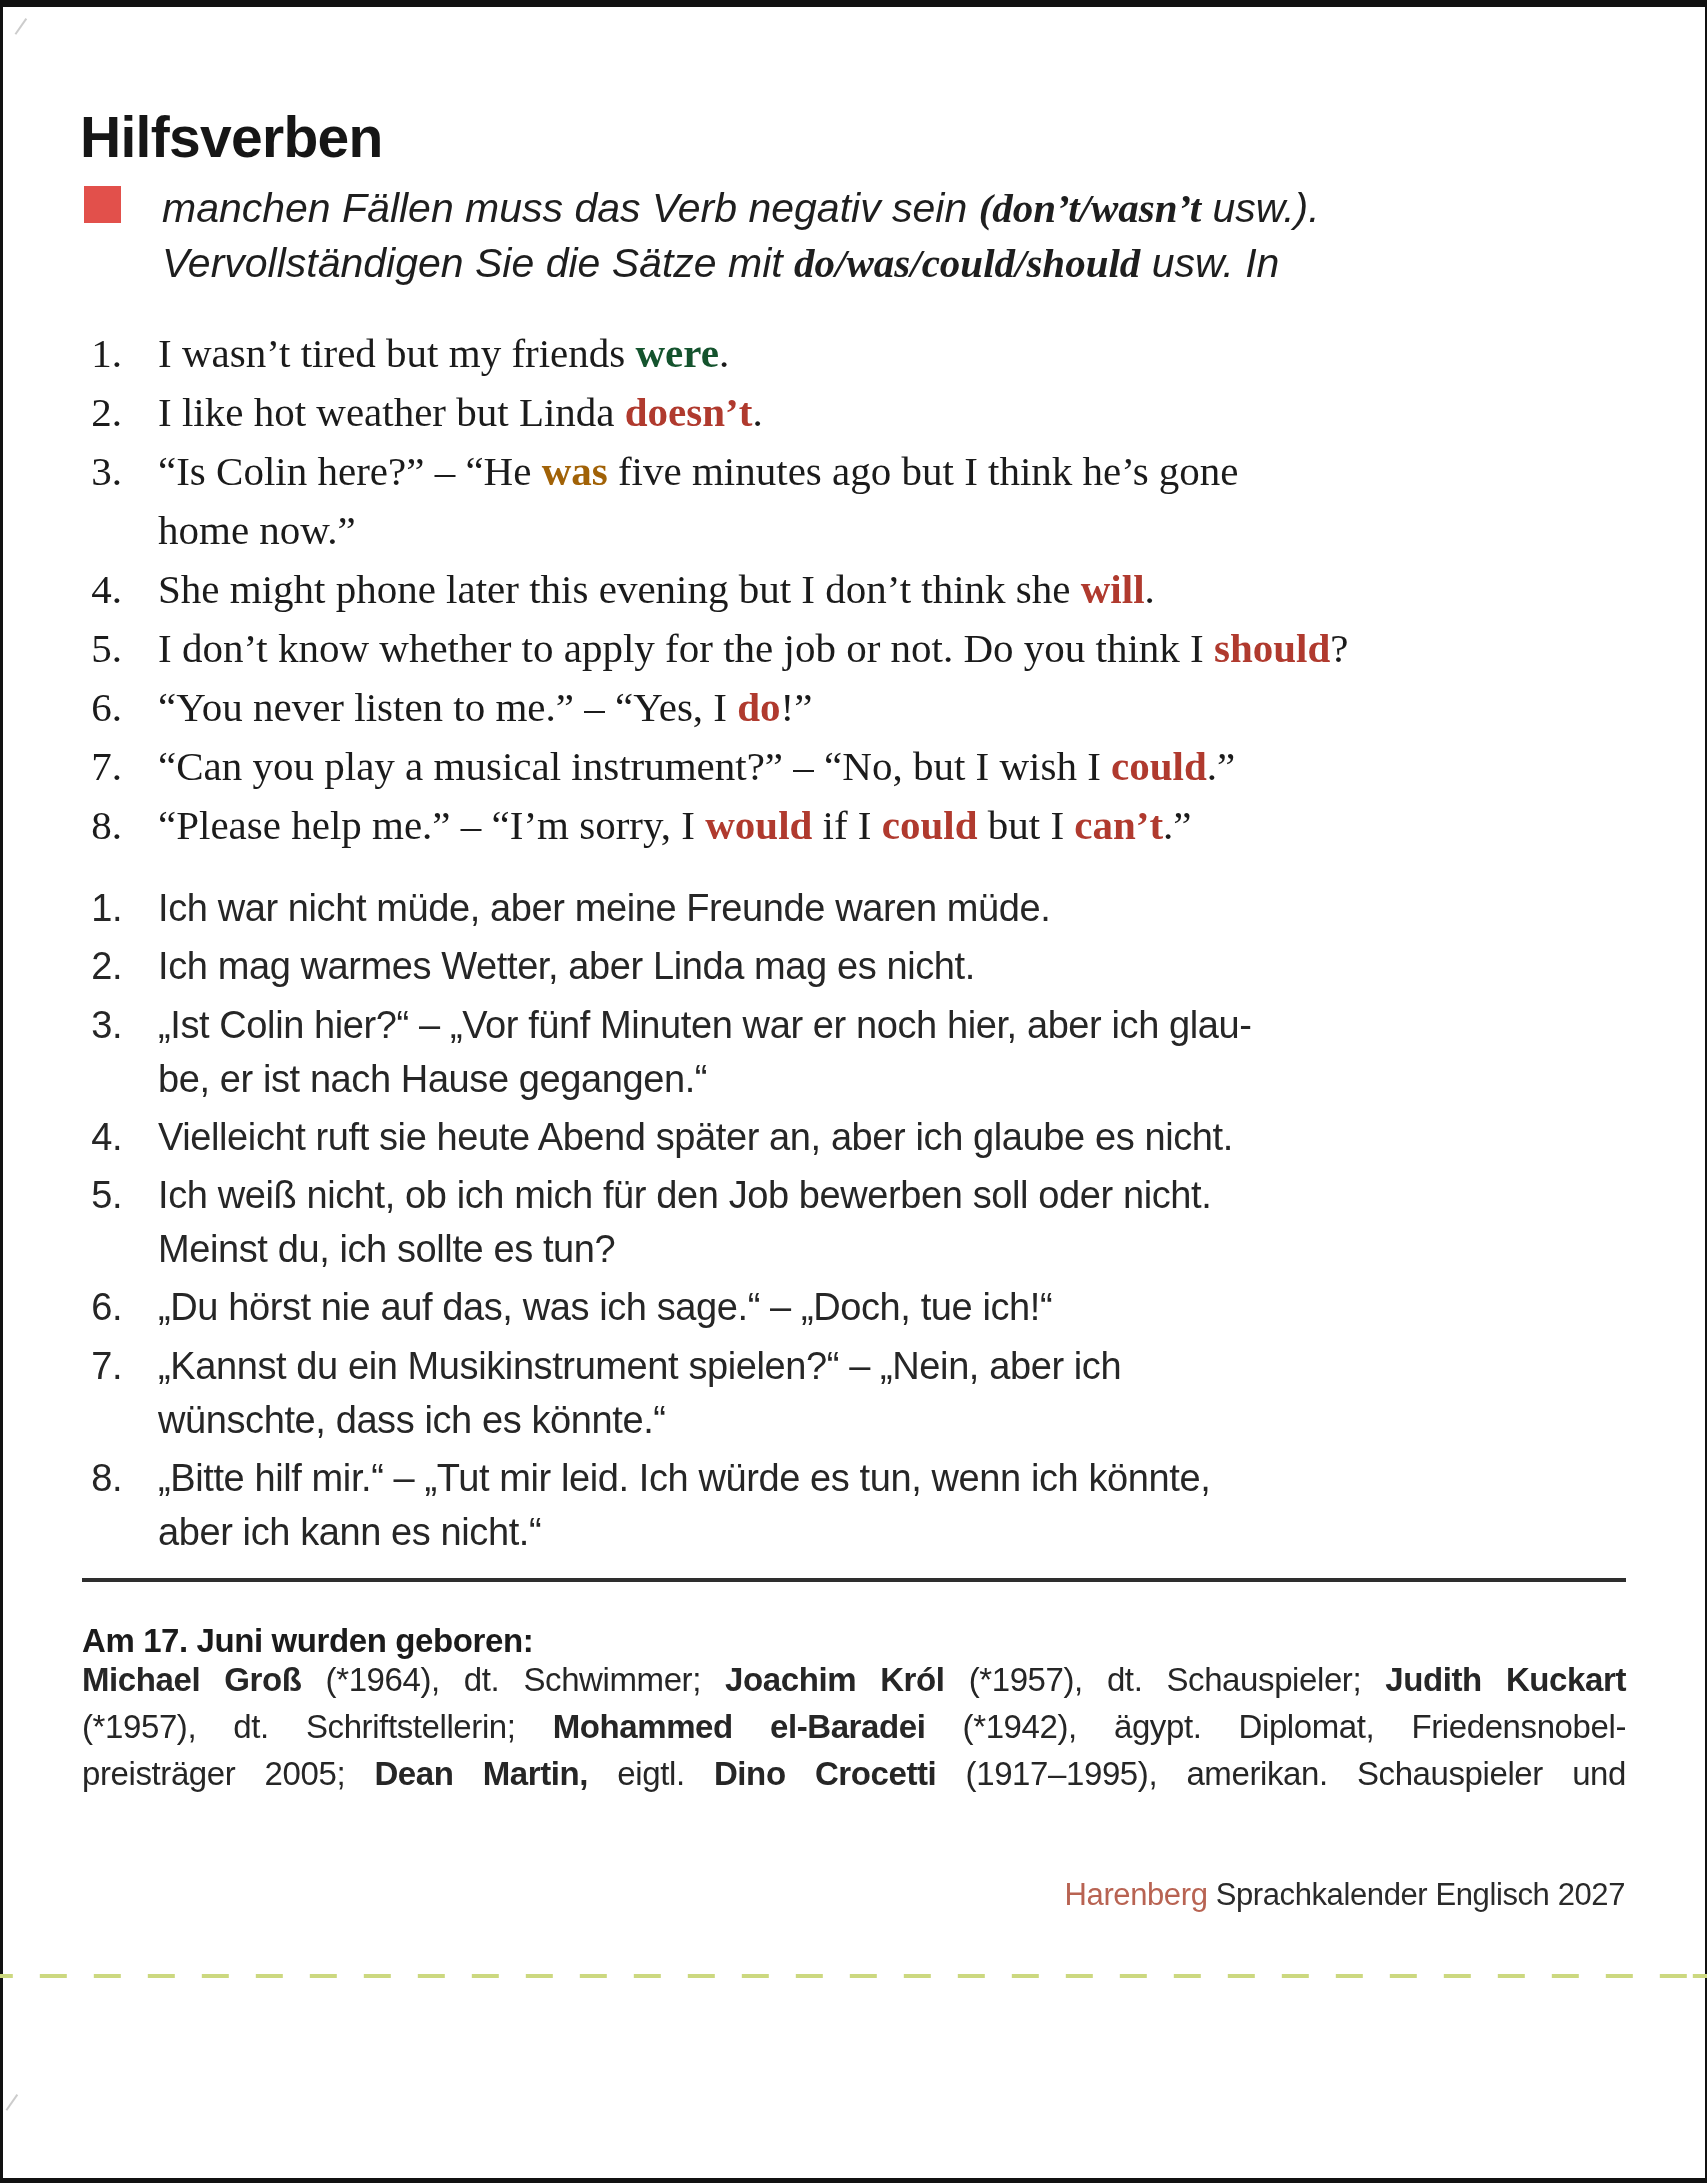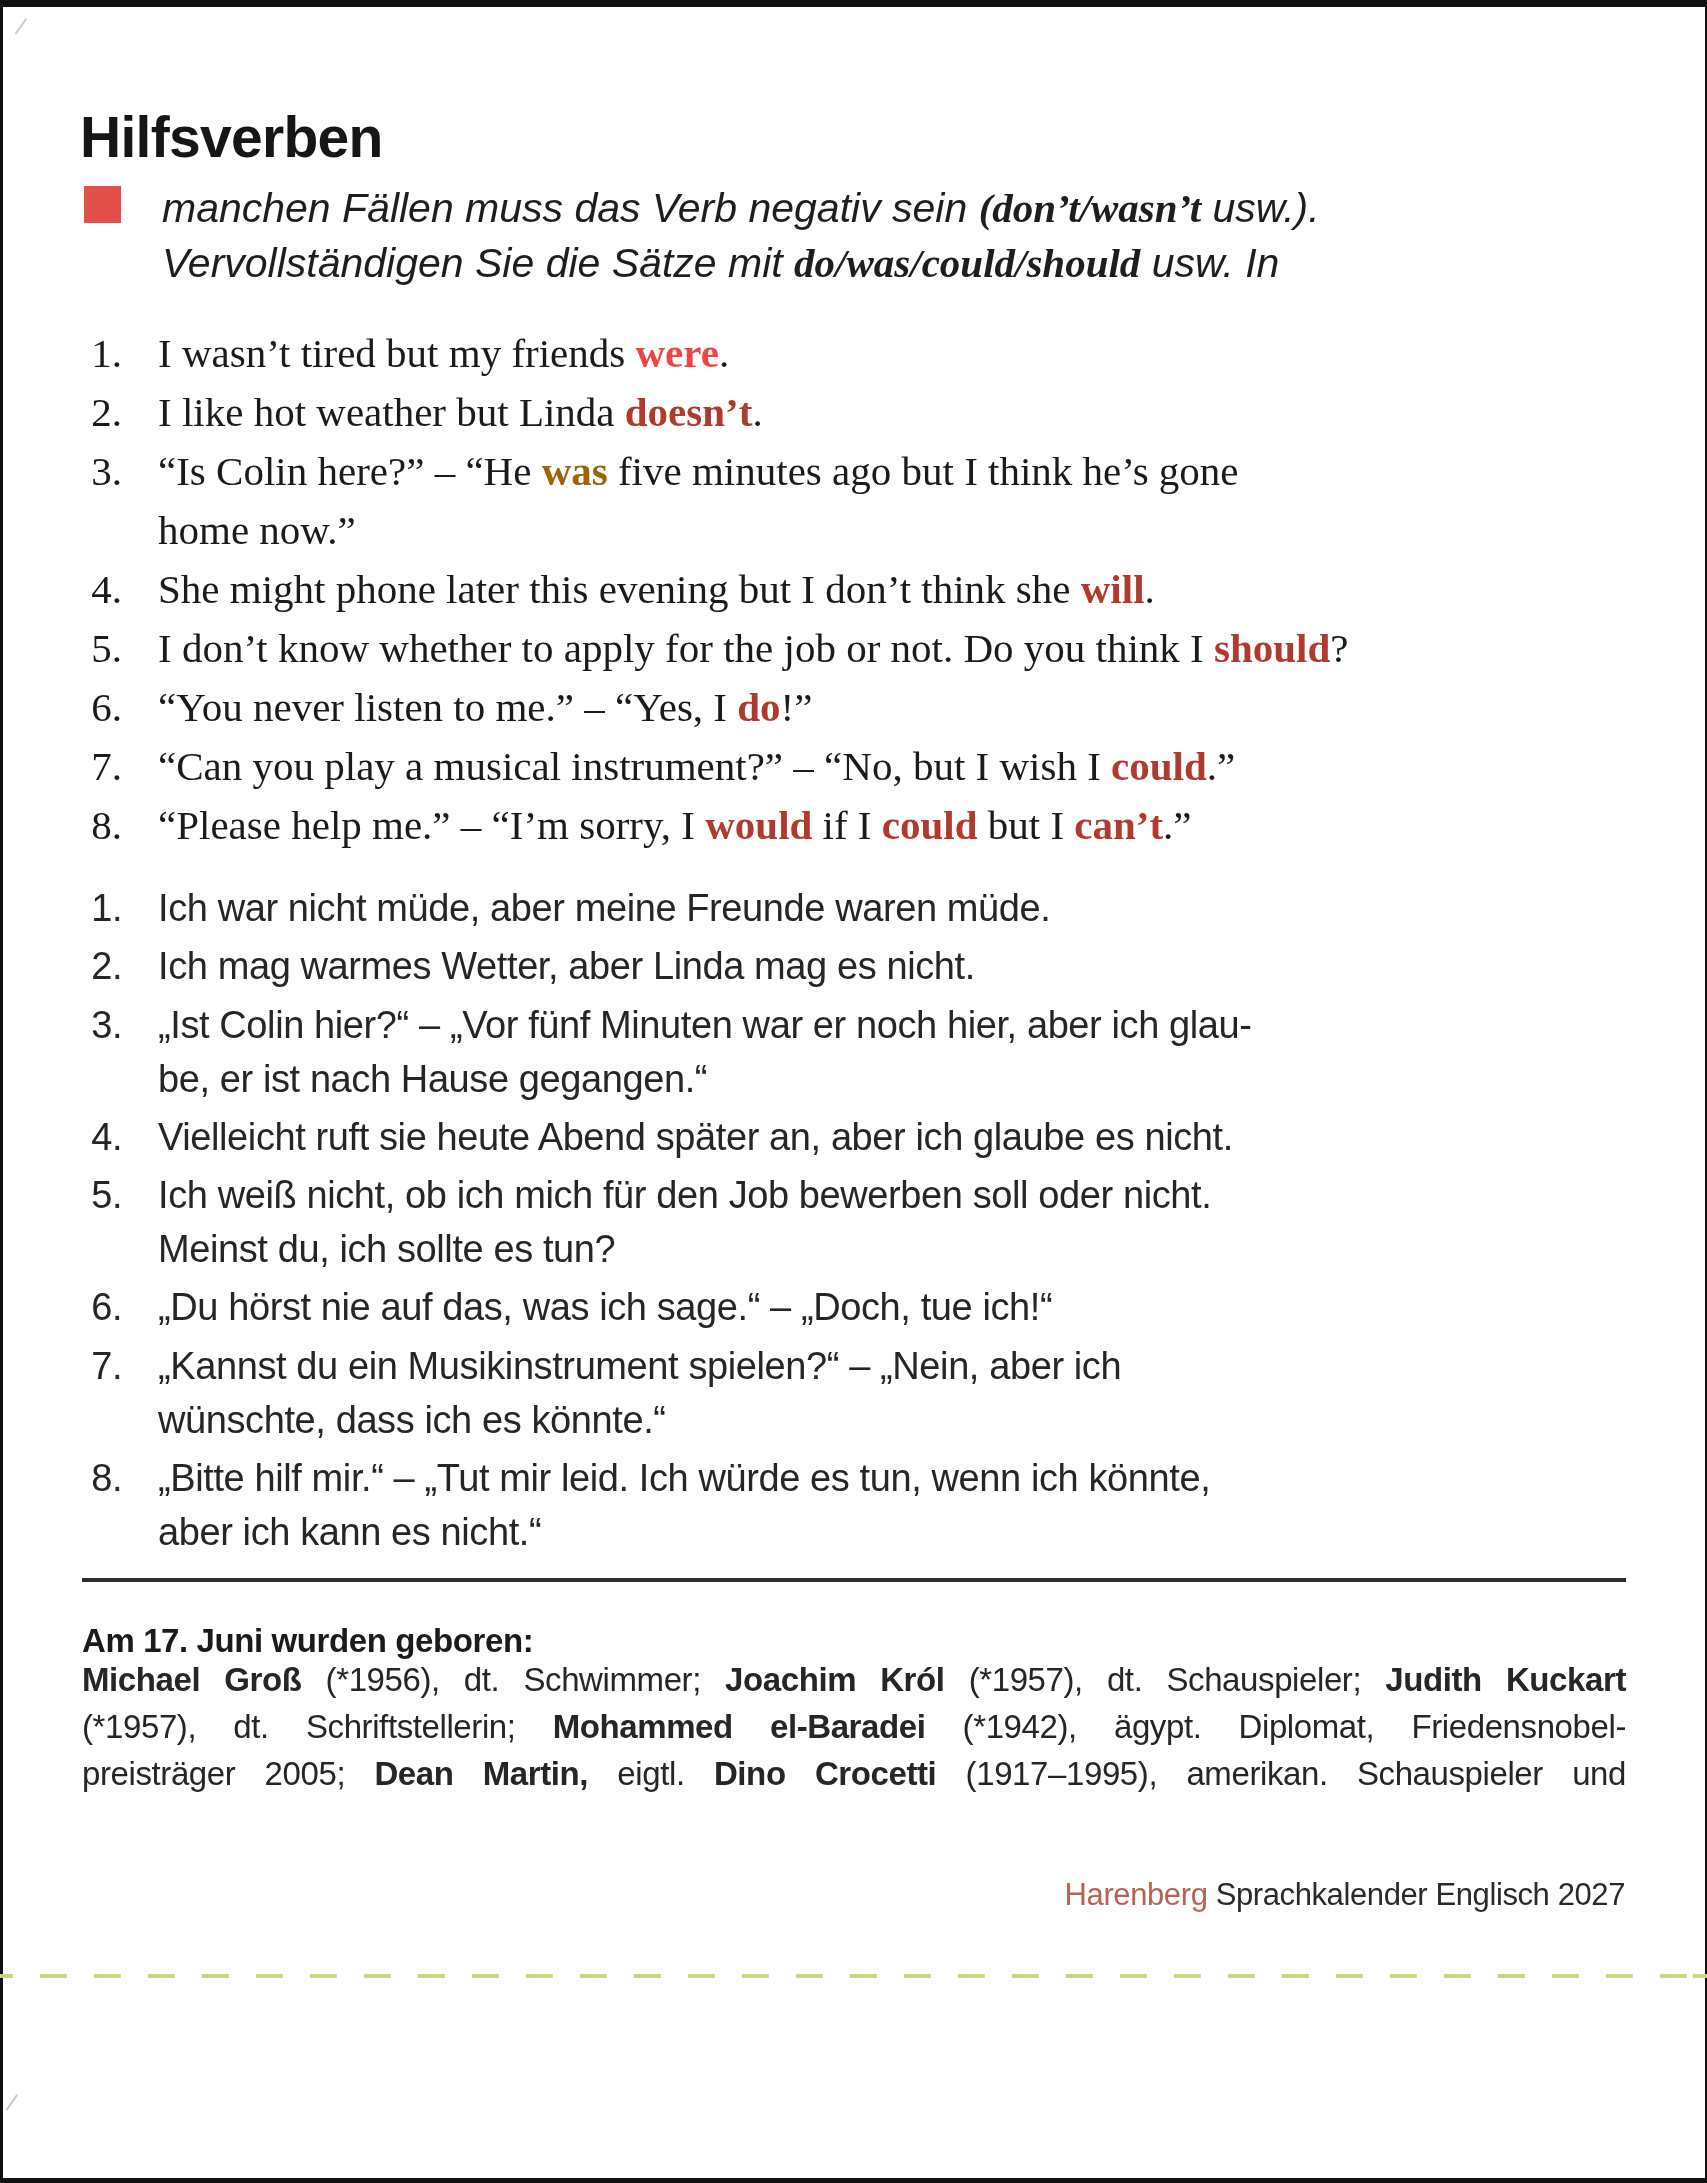--- a/index.html
+++ b/index.html
@@ -59,21 +59,21 @@
 
 <div class="abs red-square" id="red-square" style="background: rgb(226, 80, 75);"></div>
 <div class="abs instruction">
   <div><span>manchen Fällen muss das Verb negativ sein </span><span class="sb">(don’t/wasn’t</span><span> usw.).</span></div>
   <div><span>Vervollständigen Sie die Sätze mit </span><span class="sb">do/was/could/should</span><span> usw. In</span></div>
 </div>
 
 <div class="abs list en-list serif">
   <div class="row">
     <span class="num">1.</span>
-    <div class="txt"><span>I wasn’t tired but my friends </span><span class="rb" style="color: #ef4444;">were</span><span>.</span></div>
+    <div class="txt"><span>I wasn’t tired but my friends </span><span class="rb" style="color: #14532d;">were</span><span>.</span></div>
   </div>
   <div class="row">
     <span class="num">2.</span>
     <div class="txt"><span>I like hot weather but Linda </span><span class="rb" style="color: rgb(176, 58, 46);">doesn’t</span><span>.</span></div>
   </div>
   <div class="row">
     <span class="num">3.</span>
     <div class="txt"><span>“Is Colin here?” – “He </span><span class="rb" style="color: #a16207;">was</span><span> five minutes ago but I think he’s gone</span><br><span>home now.”</span></div>
   </div>
   <div class="row">
@@ -129,21 +129,21 @@
   </div>
   <div class="row de-row">
     <span class="num">8.</span>
     <div class="txt"><span>„Bitte hilf mir.“ – „Tut mir leid. Ich würde es tun, wenn ich könnte,</span><br><span>aber ich kann es nicht.“</span></div>
   </div>
 </div>
 
 <div class="abs rule"></div>
 <div class="abs bd-heading">Am 17. Juni wurden geboren:</div>
 <div class="abs bio">
-  <div class="bio-line just"><span class="b">Michael Groß</span><span> (*1956), dt. Schwimmer; </span><span class="b">Joachim Król</span><span> (*1957), dt. Schauspieler; </span><span class="b">Judith Kuckart</span></div>
+  <div class="bio-line just"><span class="b">Michael Groß</span><span> (*1964), dt. Schwimmer; </span><span class="b">Joachim Król</span><span> (*1957), dt. Schauspieler; </span><span class="b">Judith Kuckart</span></div>
   <div class="bio-line just"><span>(*1957), dt. Schriftstellerin; </span><span class="b">Mohammed el-Baradei</span><span> (*1942), ägypt. Diplomat, Friedensnobel-</span></div>
   <div class="bio-line just"><span>preisträger 2005; </span><span class="b">Dean Martin,</span><span> eigtl. </span><span class="b">Dino Crocetti</span><span> (1917–1995), amerikan. Schauspieler und</span></div>
 </div>
 
 <div class="abs footer"><span class="brand" style="color: rgb(184, 99, 82);">Harenberg</span><span> Sprachkalender Englisch 2027</span></div>
 
 <div class="abs perforation" id="perforation" style="--dash: #ccd87f;"></div>
 
 
 </body></html>

